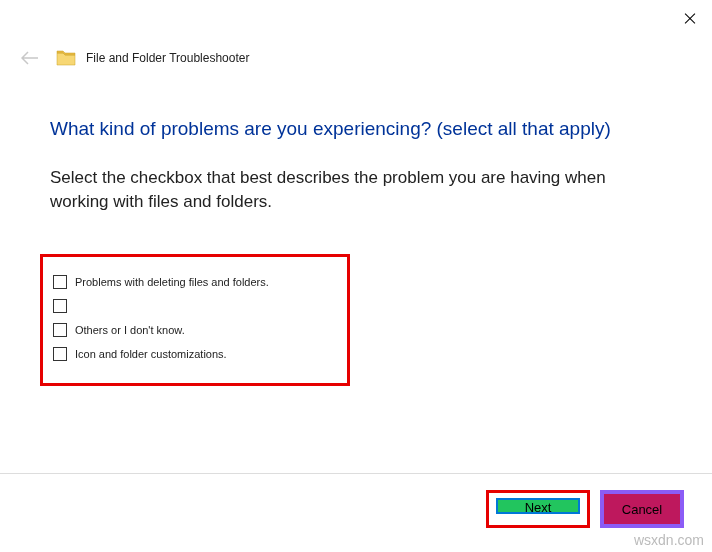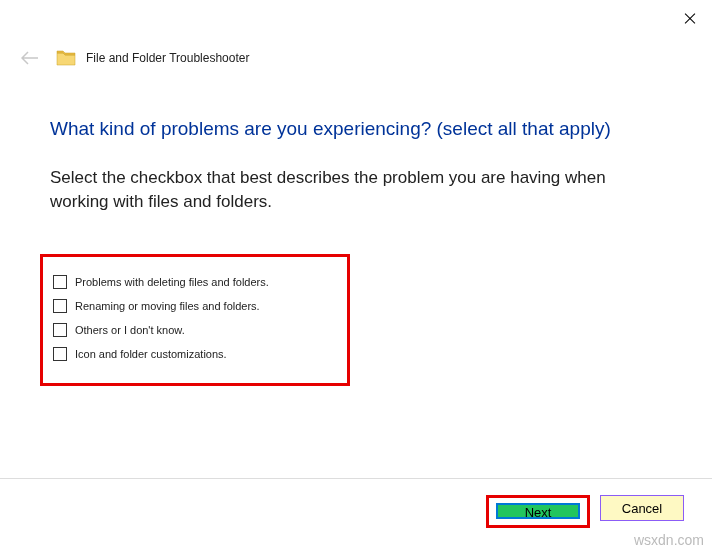--- a/index.html
+++ b/index.html
@@ -107,24 +107,24 @@
       left: 0;
       right: 0;
       border-top: 1px solid #ddd;
       padding: 16px 28px 0 0;
       display: flex;
       justify-content: flex-end;
       gap: 10px;
     }
     .btn {
       min-width: 84px;
-      height: 26px;
+      height: 38px;
       font-size: 13px;
-      border: 1px solid #8b5cf6;
-      background: #fef9c3;
+      border: 4px solid #8b5cf6;
+      background: #be185d;
       cursor: pointer;
       font-family: inherit;
     }
     .next-wrapper {
       border: 3px solid #e60000;
       padding: 5px 7px;
     }
     .btn-next {
       border: 2px solid #0078d7;
       background: #22c55e;
@@ -165,21 +165,20 @@
   <div class="question">What kind of problems are you experiencing? (select all that apply)</div>
   <div class="instruction">Select the checkbox that best describes the problem you are having when working with files and folders.</div>
 
   <div class="checkbox-group">
     <div class="checkbox-row">
       <div class="checkbox"></div>
       <span class="checkbox-label">Problems with deleting files and folders.</span>
     </div>
     <div class="checkbox-row">
       <div class="checkbox"></div>
-      <span class="checkbox-label">Renaming or moving files and folders.</span>
     </div>
     <div class="checkbox-row">
       <div class="checkbox"></div>
       <span class="checkbox-label">Others or I don't know.</span>
     </div>
     <div class="checkbox-row">
       <div class="checkbox"></div>
       <span class="checkbox-label">Icon and folder customizations.</span>
     </div>
   </div>

